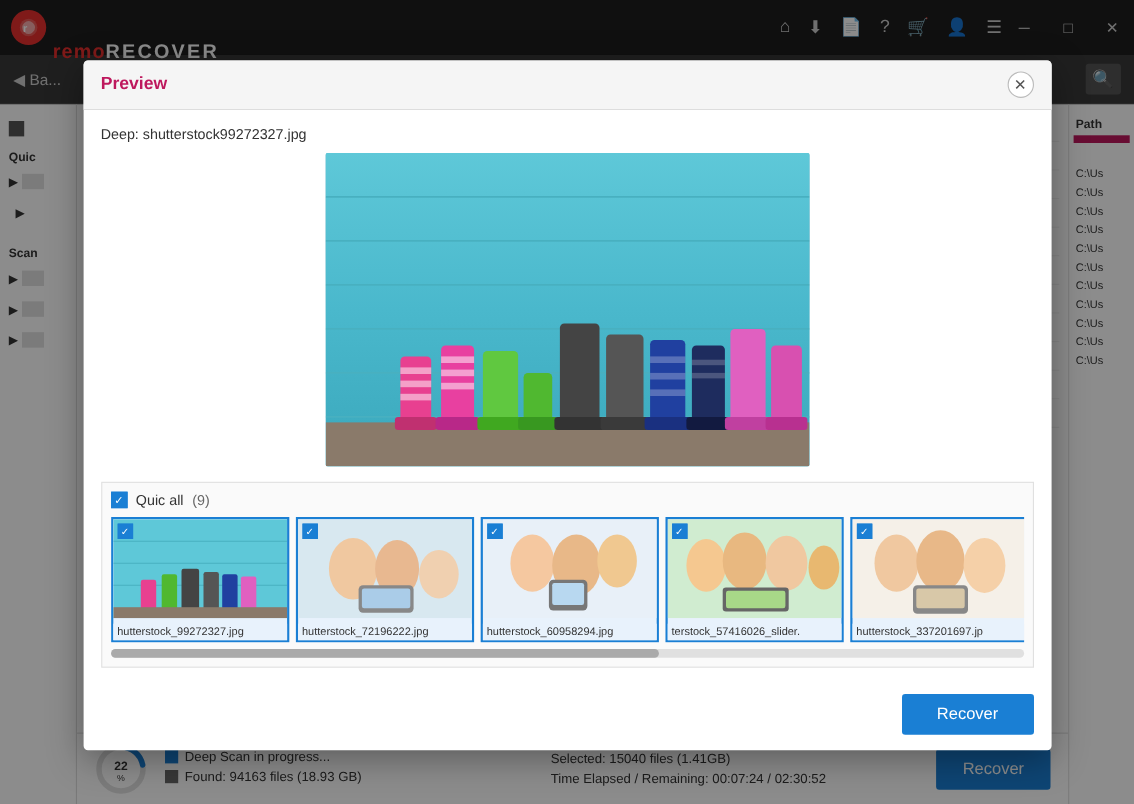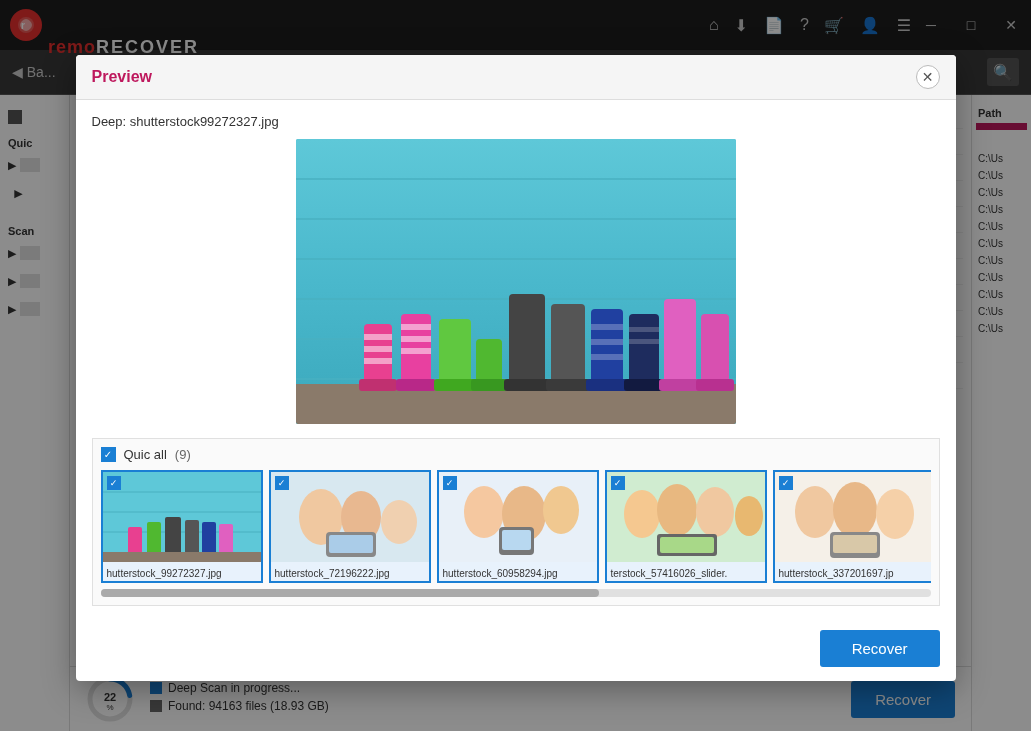--- a/index.html
+++ b/index.html
@@ -506,20 +506,24 @@
       <div class="status-text-area">
         <div class="status-line">
           <span class="sq-icon" style="background:#1a7fd4;"></span>
           <span>Deep Scan in progress...</span>
         </div>
         <div class="status-line">
           <span class="sq-icon"></span>
           <span>Found: 94163 files (18.93 GB)</span>
         </div>
       </div>
+      <div style="flex:1;font-size:12px;color:#333;">
+        <div>Selected: 15040 files (1.41GB)</div>
+        <div style="margin-top:4px;">Time Elapsed / Remaining: 00:07:24 / 02:30:52</div>
+      </div>
       <button class="recover-btn-bottom">Recover</button>
     </div>
   </div>
 
   <div class="path-col">
     <div class="path-header">Path</div>
     <div class="path-item">C:\Us</div>
     <div class="path-item">C:\Us</div>
     <div class="path-item">C:\Us</div>
     <div class="path-item">C:\Us</div>

